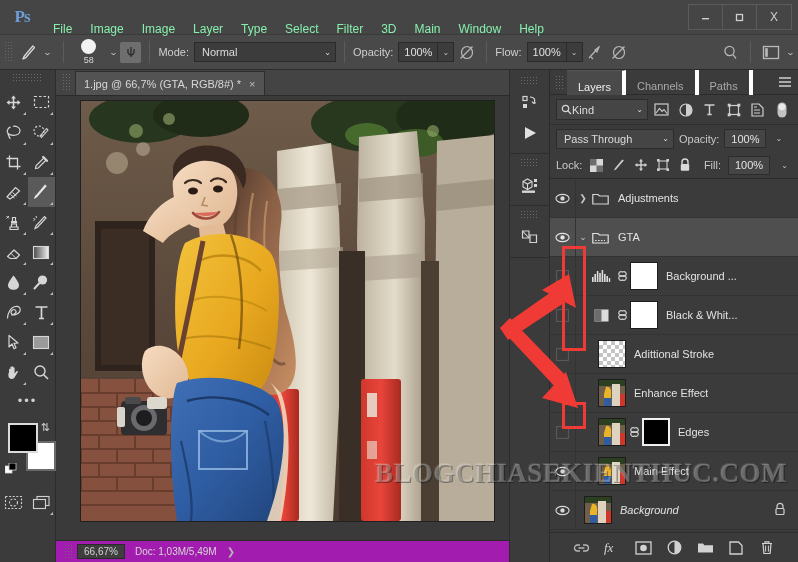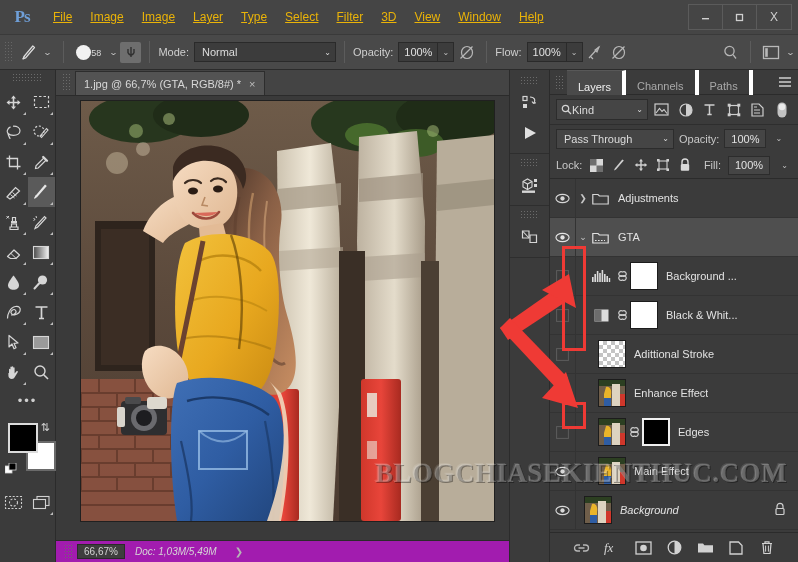--- a/index.html
+++ b/index.html
@@ -20,22 +20,22 @@
     height: 34px; background:#454545; display:flex; align-items:center;
     flex:0 0 34px; position:relative;
   }
   .ps-logo {
     width: 44px; height:34px; display:flex; align-items:center; justify-content:center;
     color:#6f9fd8; font-weight:bold; font-size:17px; letter-spacing:-1px;
     font-family:"Liberation Serif", serif;
   }
   .menu-items { display:flex; align-items:center; height:100%; }
   .menu-item {
-    padding: 0 9px; height:34px; line-height:34px; font-size:12px; color:#eab308;
-    cursor:default; white-space:nowrap;text-decoration:underline;
+    padding: 12px 9px; height:34px; line-height:34px; font-size:12px; color:#86efac;
+    cursor:default; white-space:nowrap;
   }
   .win-controls { position:absolute; right:6px; top:4px; display:flex; border:1px solid #5b5b5b; }
   .win-btn {
     width:34px; height:24px; display:flex; align-items:center; justify-content:center;
     color:#cfcfcf; font-size:12px; border-right:1px solid #5b5b5b;
   }
   .win-btn:last-child { border-right:none; }
 
   
   .optionsbar {
@@ -44,21 +44,21 @@
     border-top:1px solid #3a3a3a;
   }
   .grip { width:9px; height:22px; margin-right:5px;
     background-image: radial-gradient(#6b6b6b 38%, transparent 40%);
     background-size:3px 3px; opacity:.85; }
   .ob-sep { width:1px; height:22px; background:#5c5c5c; margin:0 8px; }
   .ob-label { font-size:11px; color:#cfcfcf; margin-right:5px; }
   .brush-ico { width:22px; height:22px; display:flex; align-items:center; justify-content:center; }
   .caret { font-size:8px; color:#c4c4c4; padding:0 4px; transform:scaleX(1.4); }
   .brushsize {
-    width:34px; display:flex; flex-direction:row; align-items:center; justify-content:center;
+    width:34px; display:flex; flex-direction:column; align-items:center; justify-content:center;
   }
   .brush-dot { width:15px; height:15px; border-radius:50%; background:#f2f2f2; }
   .brush-num { font-size:9px; color:#d8d8d8; margin-top:1px; }
   .tablet-ico {
     width:21px; height:21px; background:#6e6e6e; border-radius:2px;
     display:flex; align-items:center; justify-content:center; color:#efefef; font-size:12px;
   }
   .dropdown {
     background:#3c3c3c; border:1px solid #2a2a2a; height:20px; display:flex;
     align-items:center; padding:0 4px 0 7px; color:#dcdcdc; font-size:11px;
@@ -126,21 +126,21 @@
   .artboard { position:absolute; left:25px; top:5px; width:413px; height:420px;
     background:#1d1d1d; box-shadow:0 0 0 1px #202020; overflow:hidden; }
   .statusbar {
     height:22px; background:#a21caf; border-top:1px solid #2b2b2b;
     display:flex; align-items:center; flex:0 0 22px; font-size:10px; color:#d5d5d5;
   }
   .sb-grip { width:9px; height:16px; margin:0 4px 0 8px;
     background-image: radial-gradient(#6b6b6b 38%, transparent 40%);
     background-size:3px 3px; }
   .sb-zoom { background:#3e3e3e; border:1px solid #2a2a2a; padding:1px 6px; margin-right:10px; }
-  .sb-doc { margin-right:18px;font-style:italic; }
+  .sb-doc { margin-right:10px; }
   .sb-arrow { color:#b5b5b5; font-size:10px; }
 
   
   .minidock {
     width:40px; background:#3b3b3b; border-left:1px solid #2b2b2b; flex:0 0 40px;
     padding-top:4px;
   }
   .md-group { border-bottom:1px solid #2e2e2e; padding-bottom:5px; margin-bottom:4px; }
   .md-grip { height:9px; margin:2px 10px 3px;
     background-image: radial-gradient(#6b6b6b 38%, transparent 40%);
@@ -232,21 +232,21 @@
     <div class="ps-logo">Ps</div>
     <div class="menu-items">
       <div class="menu-item">File</div>
       <div class="menu-item">Image</div>
       <div class="menu-item">Image</div>
       <div class="menu-item">Layer</div>
       <div class="menu-item">Type</div>
       <div class="menu-item">Select</div>
       <div class="menu-item">Filter</div>
       <div class="menu-item">3D</div>
-      <div class="menu-item">View</div>
+      <div class="menu-item">Main</div>
       <div class="menu-item">Window</div>
       <div class="menu-item">Help</div>
     </div>
     <div class="win-controls">
       <div class="win-btn">
         <svg width="11" height="11" viewBox="0 0 11 11">
             <rect x="2" y="6" width="7" height="1.4" fill="#cfcfcf"></rect>
           </svg>
       </div>
       <div class="win-btn">

